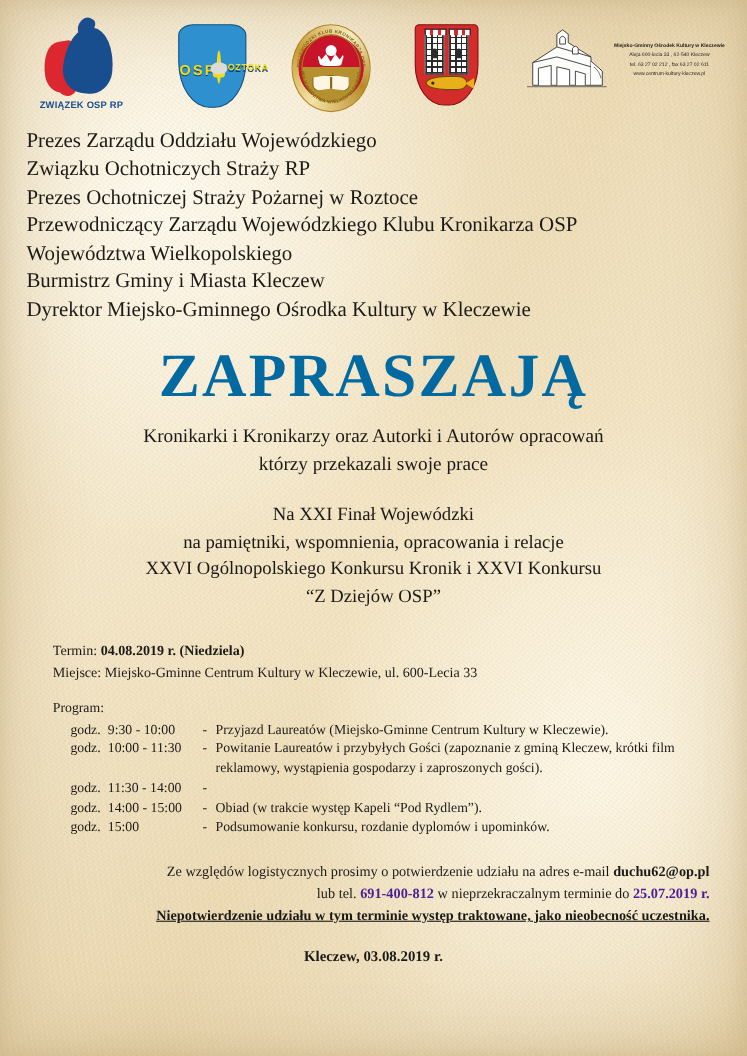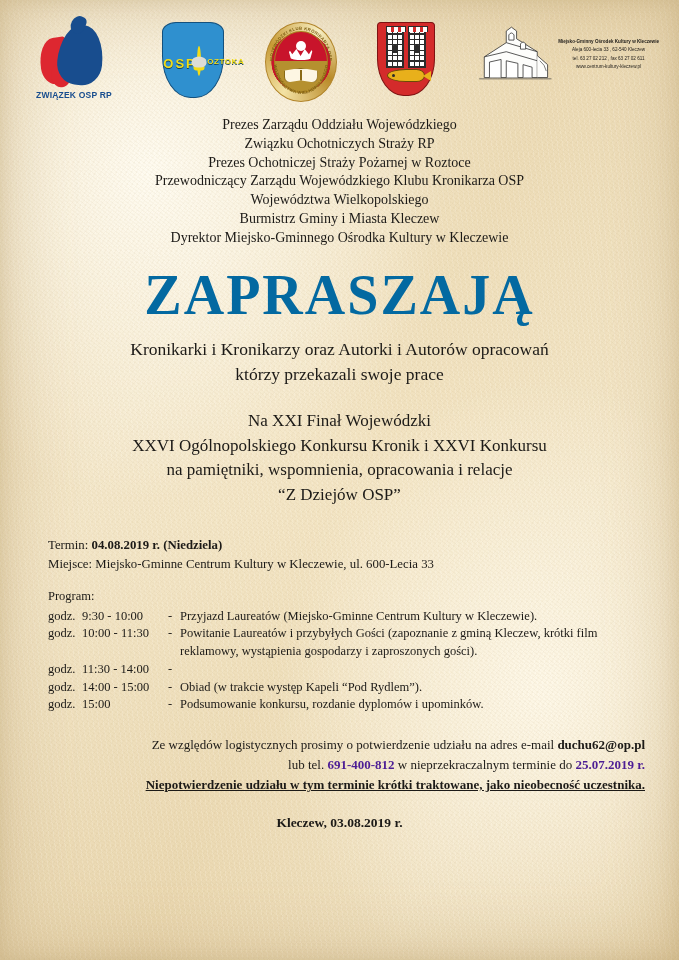--- a/index.html
+++ b/index.html
@@ -142,34 +142,34 @@
     border-radius:50%; background:#2b2b2b; }
 
   
   .mgok { display:flex; align-items:flex-start; gap:5px; }
   .mgok-addr { font-family:"Liberation Sans",sans-serif; font-size:4.6px;
     line-height:1.85; color:#23201c; text-align:center; padding-top:16px;
     white-space:nowrap; }
   .mgok-addr div:first-child { font-weight:700; }
 
   
-  .org-block { text-align:center; margin-top:6px; font-size:14px; line-height:1.34;
+  .org-block { margin-top:6px; font-size:19px; line-height:1.34;
     padding: 0 24px; }
   .zapraszaja { text-align:center; font-size:56px; font-weight:700; letter-spacing:2px;
     margin:16px 0 10px; font-family:"Liberation Serif","DejaVu Serif",serif;
     color:#0369a1; }
   .invitees { text-align:center; font-size:17.5px; line-height:1.42; }
   .event-block { text-align:center; font-size:17px; line-height:1.45; margin-top:22px; }
 
   .detail-block { font-size:12.8px; line-height:1.5; margin:28px 0 0 48px; }
   .detail-block .bold { font-weight:700; }
 
   .program { margin:14px 0 0 48px; font-size:12.5px; line-height:1.42; }
   .program .ptitle { margin-bottom:2px; }
-  .prow { display:flex; }
+  .prow { display:flex; margin-left:16px; }
   .prow .ptime-label { width:34px; flex:none; }
   .prow .ptime { width:86px; flex:none; }
   .prow .pdash { width:12px; flex:none; }
   .prow .pdesc { flex:1; padding-right:22px; }
 
   .footer { text-align:right; margin-top:21px; font-size:13px; line-height:1.5;
     padding: 0 34px; }
   .red { color:#4c1d95; font-weight:700; }
   .bk { font-weight:700; }
   .underline-line { text-decoration: underline; font-weight:700; display:inline-block; margin-top:1px; }
@@ -260,22 +260,22 @@
 
   <div class="zapraszaja">ZAPRASZAJĄ</div>
 
   <div class="invitees">
     <div>Kronikarki i Kronikarzy oraz Autorki i Autorów opracowań</div>
     <div>którzy przekazali swoje prace</div>
   </div>
 
   <div class="event-block">
     <div>Na XXI Finał Wojewódzki</div>
+    <div>na pamiętniki, wspomnienia, opracowania i relacje</div>
     <div>XXVI Ogólnopolskiego Konkursu Kronik i XXVI Konkursu</div>
-    <div>na pamiętniki, wspomnienia, opracowania i relacje</div>
     <div>“Z Dziejów OSP”</div>
   </div>
 
   <div class="detail-block">
     <div>
       <span>Termin:</span>
       <span class="bold">04.08.2019 r. (Niedziela)</span>
     </div>
     <div>
       <span>Miejsce:</span>
@@ -317,18 +317,18 @@
       <span class="ptime-label">godz.</span>
       <span class="ptime">15:00</span>
       <span class="pdash">-</span>
       <span class="pdesc">Podsumowanie konkursu, rozdanie dyplomów i upominków.</span>
     </div>
   </div>
 
   <div class="footer">
     <span>Ze względów logistycznych prosimy o potwierdzenie udziału na adres e-mail </span><span class="bk">duchu62@op.pl</span><br>
     <span>lub tel. </span><span class="red">691-400-812</span><span> w nieprzekraczalnym terminie do </span><span class="red">25.07.2019 r.</span><br>
-    <span class="underline-line">Niepotwierdzenie udziału w tym terminie krótki traktowane, jako nieobecność uczestnika.</span>
+    <span class="underline-line">Niepotwierdzenie udziału w tym terminie występ traktowane, jako nieobecność uczestnika.</span>
   </div>
 
   <div class="signoff">Kleczew, 03.08.2019 r.</div>
 
 </div>
 
 </body></html>

